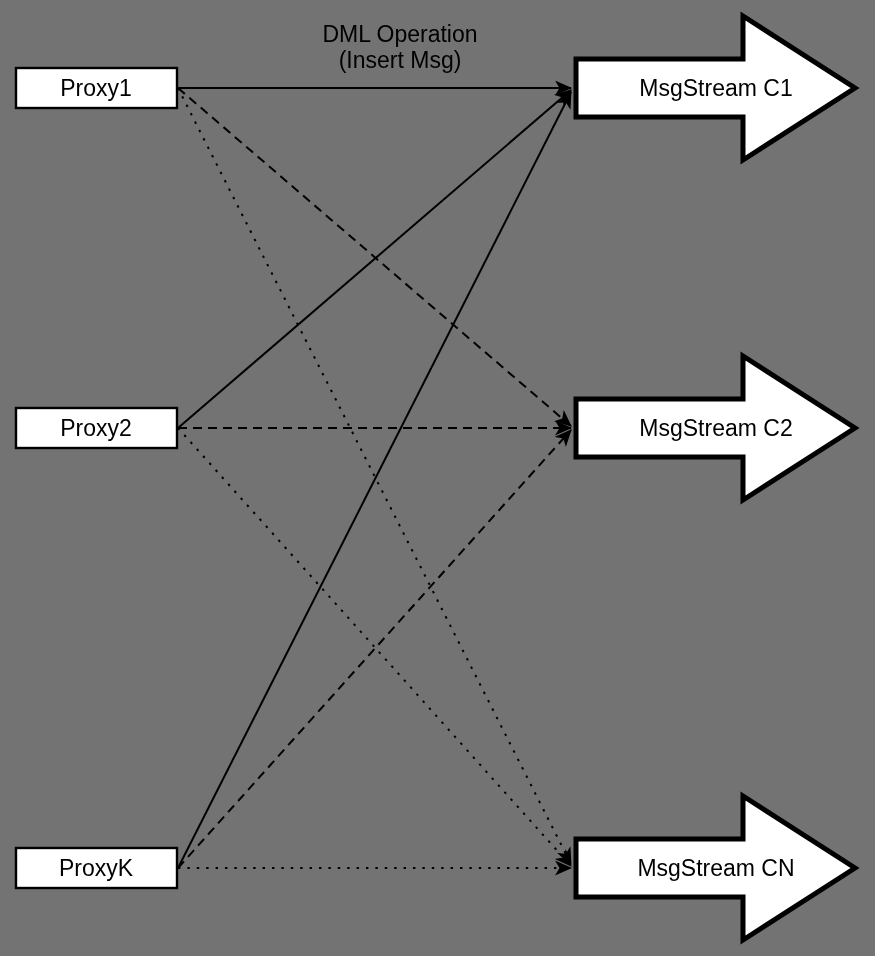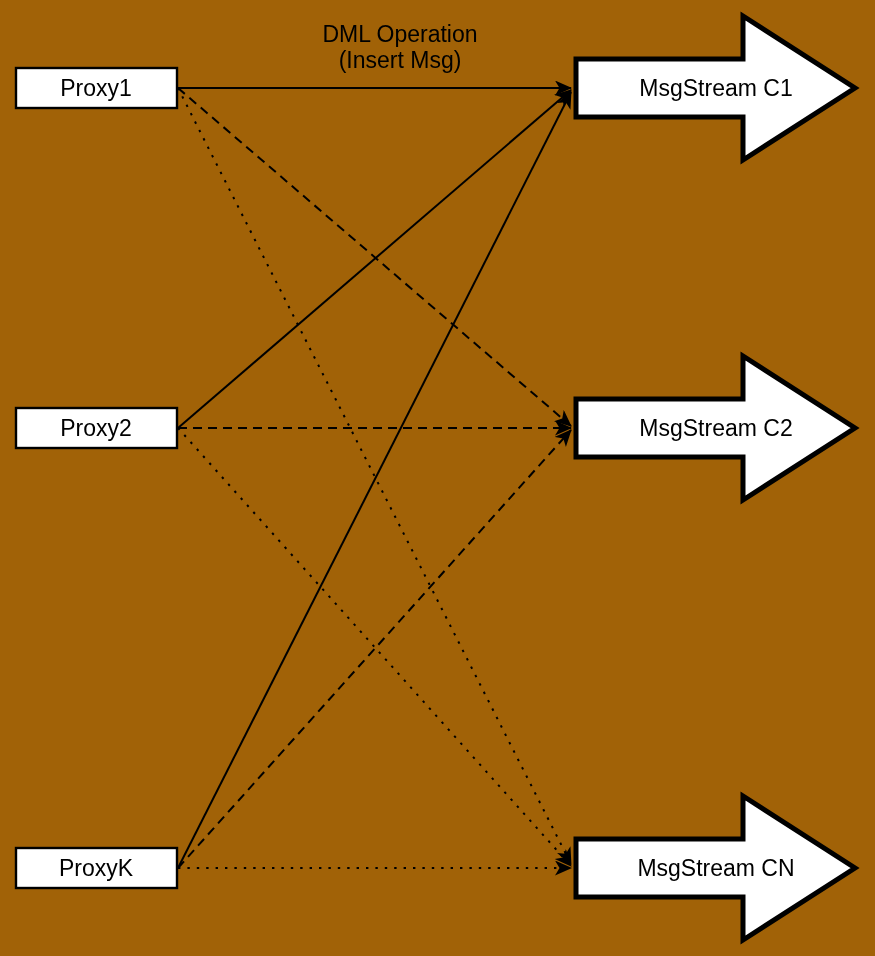--- a/index.html
+++ b/index.html
@@ -4,21 +4,21 @@
 <style>
   html, body {
     margin: 0;
     padding: 0;
     background: #ffffff;
   }
   .canvas {
     position: relative;
     width: 875px;
     height: 956px;
-    background: #a16207;
+    background: #737373;
     font-family: "Liberation Sans", sans-serif;
   }
   svg text {
     font-family: "Liberation Sans", sans-serif;
     fill: #000000;
   }
   .diagram-label {
     font-size: 23px;
     text-anchor: middle;
   }

